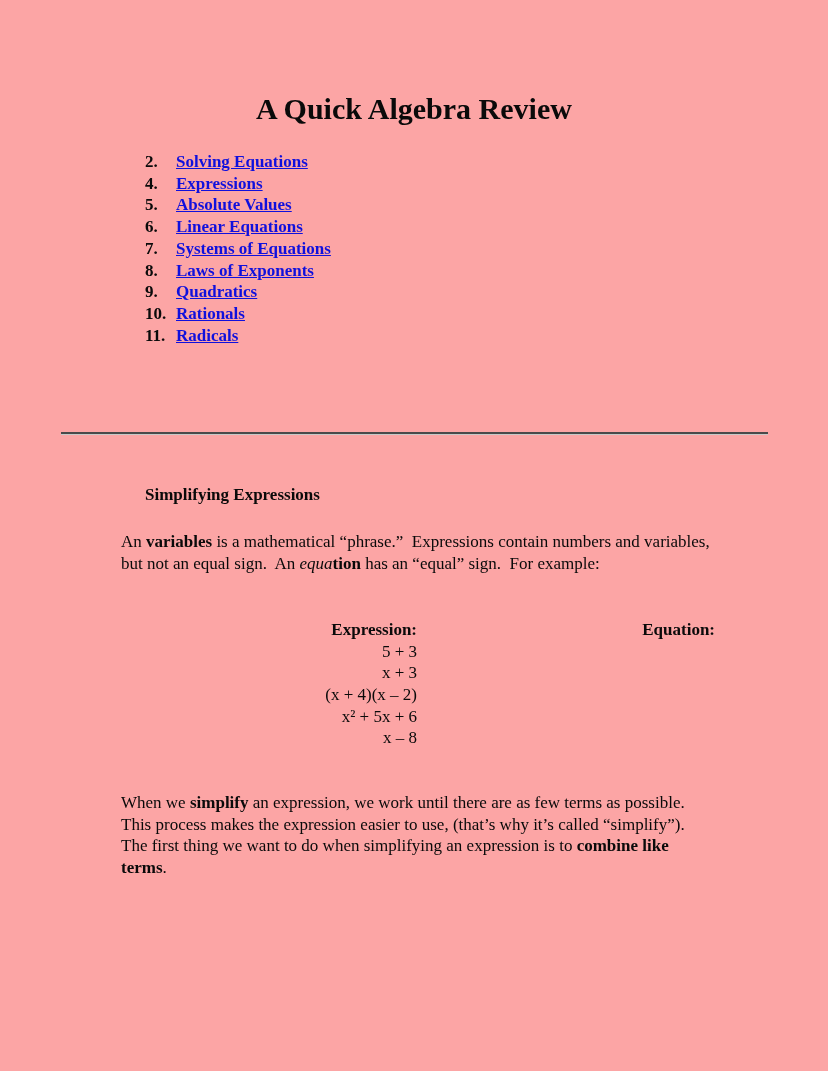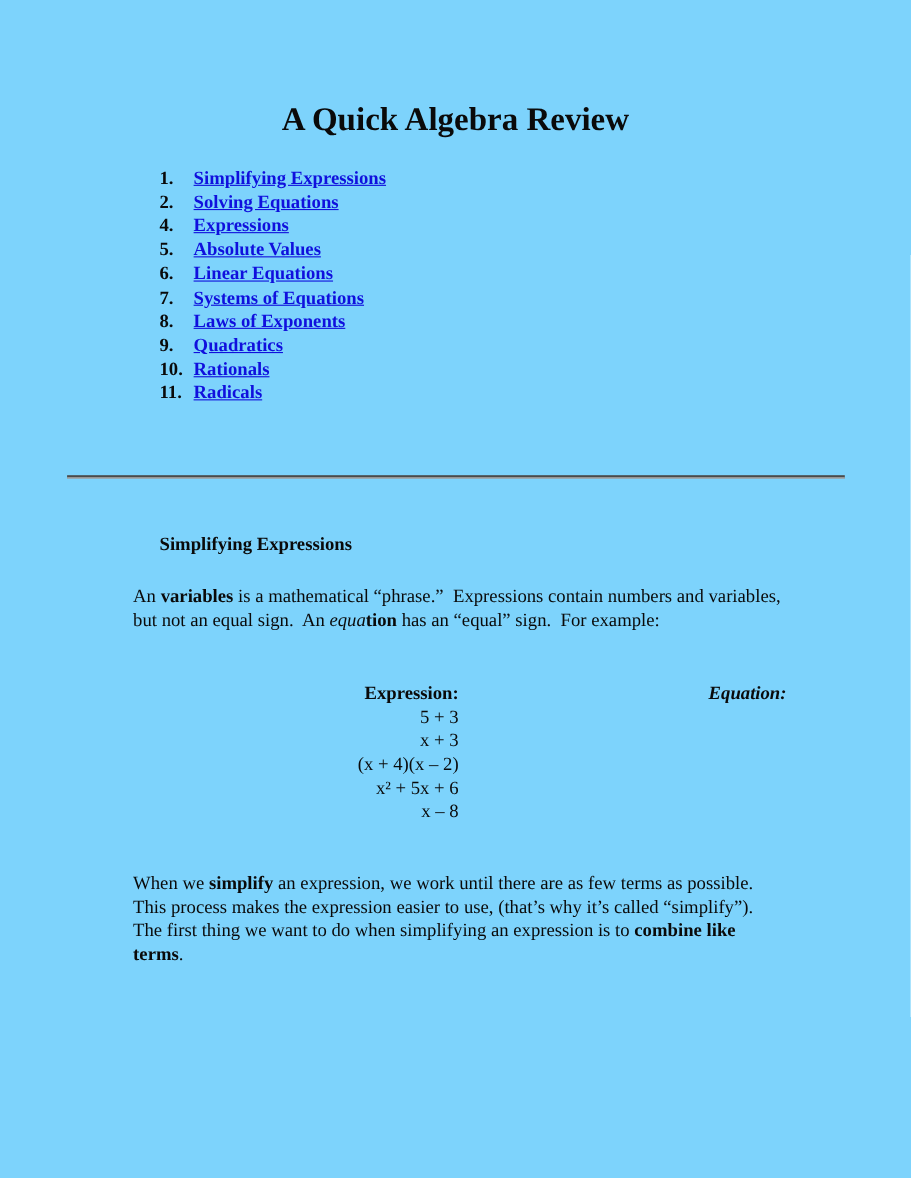--- a/index.html
+++ b/index.html
@@ -4,21 +4,21 @@
 <style>
   html, body {
     margin: 0;
     padding: 0;
     background: #ffffff;
   }
   .page {
     position: relative;
     width: 828px;
     height: 1071px;
-    background: #7dd3fc;
+    background: #fca5a5;
     overflow: hidden;
     font-family: "Liberation Serif", "DejaVu Serif", serif;
     color: #0a0a0a;
   }
   .doc-title {
     position: absolute;
     top: 94px;
     left: 0;
     width: 828px;
     margin: 0;
@@ -90,32 +90,31 @@
   }
   .ex-col {
     position: absolute;
     top: 0;
     width: 300px;
     text-align: right;
     font-size: 17px;
     line-height: 21.65px;
   }
   .ex-col-expression { left: 117px; }
-  .ex-col-equation   { left: 415px; font-style: italic; }
+  .ex-col-equation   { left: 415px; }
   .ex-header { font-weight: bold; }
 </style>
 </head>
 <body>
 
 <div class="page">
 
   <h1 class="doc-title">A Quick Algebra Review</h1>
 
   <ol class="toc" id="toc">
-      <li class="toc-item"><span class="toc-num">1.</span><a href="#">Simplifying Expressions</a></li>
       <li class="toc-item"><span class="toc-num">2.</span><a href="#">Solving Equations</a></li>
       <li class="toc-item"><span class="toc-num">4.</span><a href="#">Expressions</a></li>
       <li class="toc-item"><span class="toc-num">5.</span><a href="#">Absolute Values</a></li>
       <li class="toc-item"><span class="toc-num">6.</span><a href="#">Linear Equations</a></li>
       <li class="toc-item"><span class="toc-num">7.</span><a href="#">Systems of Equations</a></li>
       <li class="toc-item"><span class="toc-num">8.</span><a href="#">Laws of Exponents</a></li>
       <li class="toc-item"><span class="toc-num">9.</span><a href="#">Quadratics</a></li>
       <li class="toc-item"><span class="toc-num">10.</span><a href="#">Rationals</a></li>
       <li class="toc-item"><span class="toc-num">11.</span><a href="#">Radicals</a></li>
     </ol>

